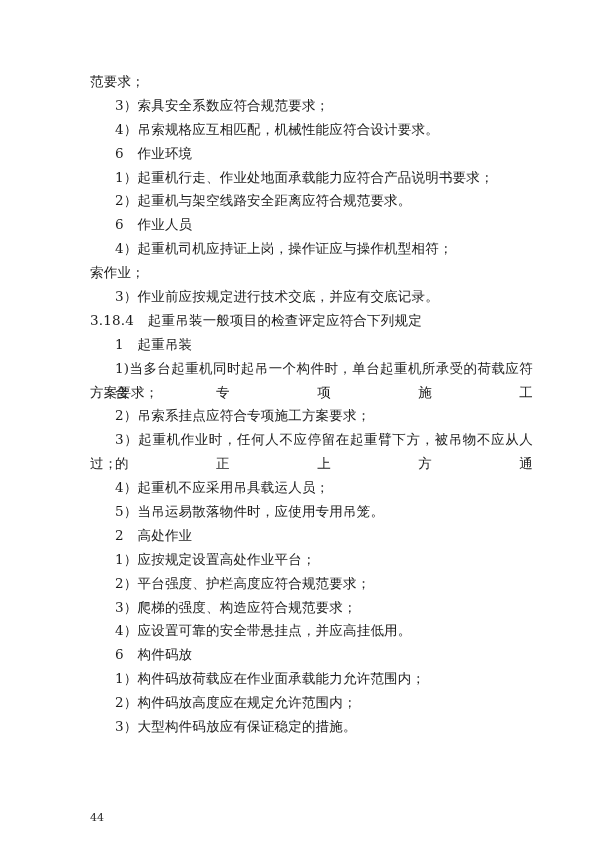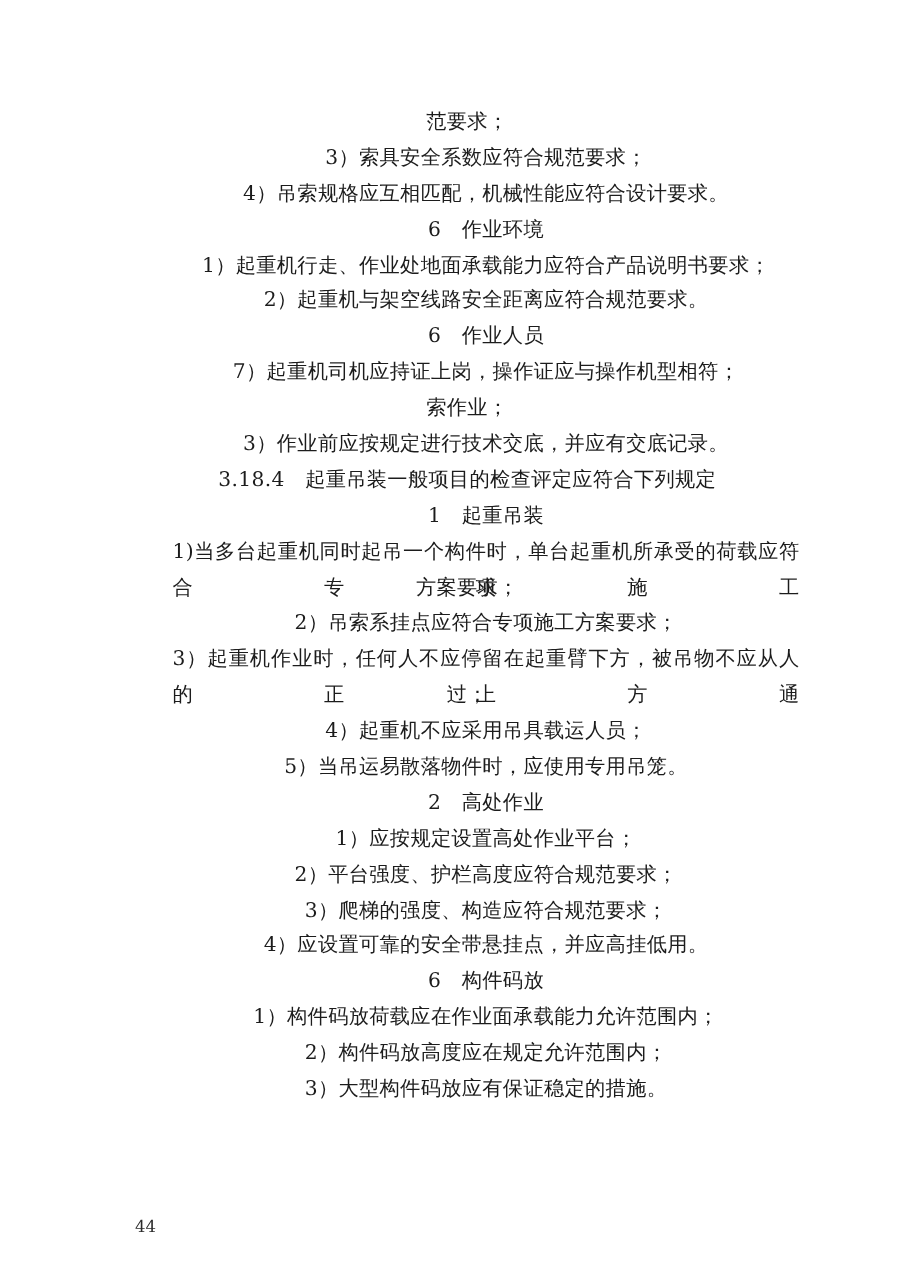--- a/index.html
+++ b/index.html
@@ -24,21 +24,20 @@
     left: 90px;
     top: 70px;
     width: 443px;
     font-size: 13.5px;
     line-height: 23.9px;
     color: #1c1c1c;
     letter-spacing: 0.2px;
   }
   .line {
     height: 23.9px;
-    text-align: center;
   }
   .line.item {
     padding-left: 25px;
   }
   .line.justify {
     text-align: justify;
     text-align-last: justify;
   }
   .page-number {
     position: absolute;
@@ -56,21 +55,21 @@
 
 <main class="page">
   <div class="body-text" id="lines">
       <div class="line flush">范要求；</div>
       <div class="line item">3）索具安全系数应符合规范要求；</div>
       <div class="line item">4）吊索规格应互相匹配，机械性能应符合设计要求。</div>
       <div class="line item">6　作业环境</div>
       <div class="line item">1）起重机行走、作业处地面承载能力应符合产品说明书要求；</div>
       <div class="line item">2）起重机与架空线路安全距离应符合规范要求。</div>
       <div class="line item">6　作业人员</div>
-      <div class="line item">7）起重机司机应持证上岗，操作证应与操作机型相符；</div>
+      <div class="line item">4）起重机司机应持证上岗，操作证应与操作机型相符；</div>
       <div class="line flush">索作业；</div>
       <div class="line item">3）作业前应按规定进行技术交底，并应有交底记录。</div>
       <div class="line flush">3.18.4　起重吊装一般项目的检查评定应符合下列规定</div>
       <div class="line item">1　起重吊装</div>
       <div class="line item justify">1)当多台起重机同时起吊一个构件时，单台起重机所承受的荷载应符合专项施工</div>
       <div class="line flush">方案要求；</div>
       <div class="line item">2）吊索系挂点应符合专项施工方案要求；</div>
       <div class="line item justify">3）起重机作业时，任何人不应停留在起重臂下方，被吊物不应从人的正上方通</div>
       <div class="line flush">过；</div>
       <div class="line item">4）起重机不应采用吊具载运人员；</div>

